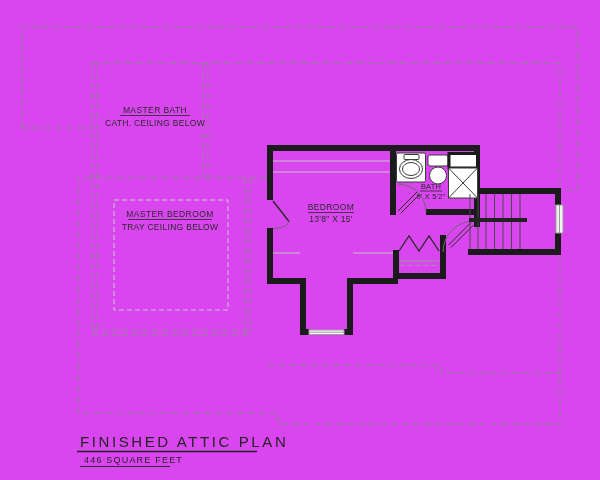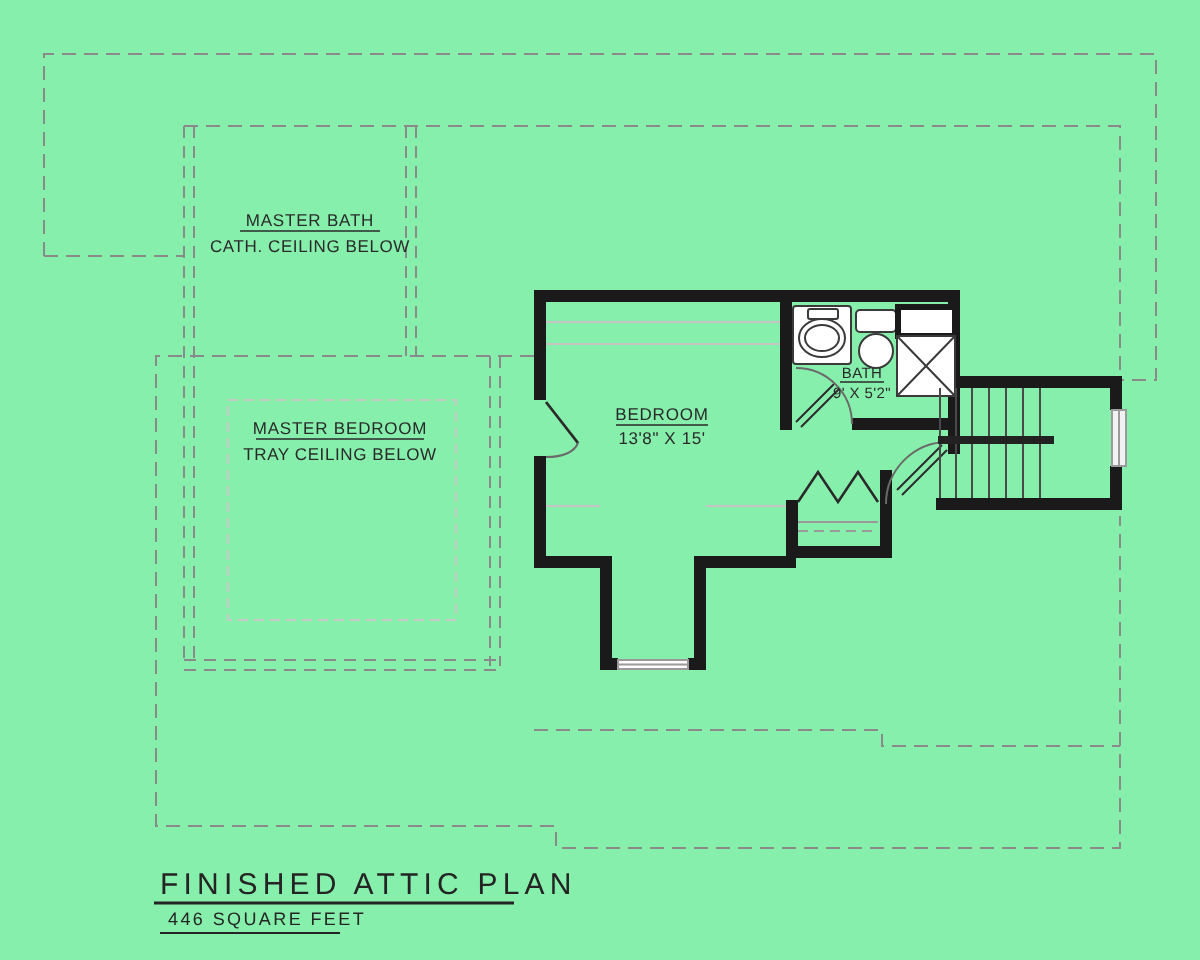--- a/index.html
+++ b/index.html
@@ -1,16 +1,16 @@
 <!DOCTYPE html>
 <html><head>
 <meta charset="utf-8">
 <style>
   html,body{margin:0;padding:0;background:#fff;}
-  .sheet{position:relative;width:600px;height:480px;background:#86efac;overflow:hidden;
+  .sheet{position:relative;width:600px;height:480px;background:#d946ef;overflow:hidden;
          font-family:"Liberation Sans", sans-serif;}
   svg{display:block}
   text{fill:#2a2a2a;}
   .room-name{font-size:8.5px;letter-spacing:.4px;}
   .room-note{font-size:8.5px;letter-spacing:.3px;}
   .bath-txt{font-size:7.5px;letter-spacing:.2px;}
   .title-txt{font-size:15px;letter-spacing:2.6px;fill:#242424;}
   .area-txt{font-size:9px;letter-spacing:1.2px;fill:#242424;}
 </style>
 </head>

